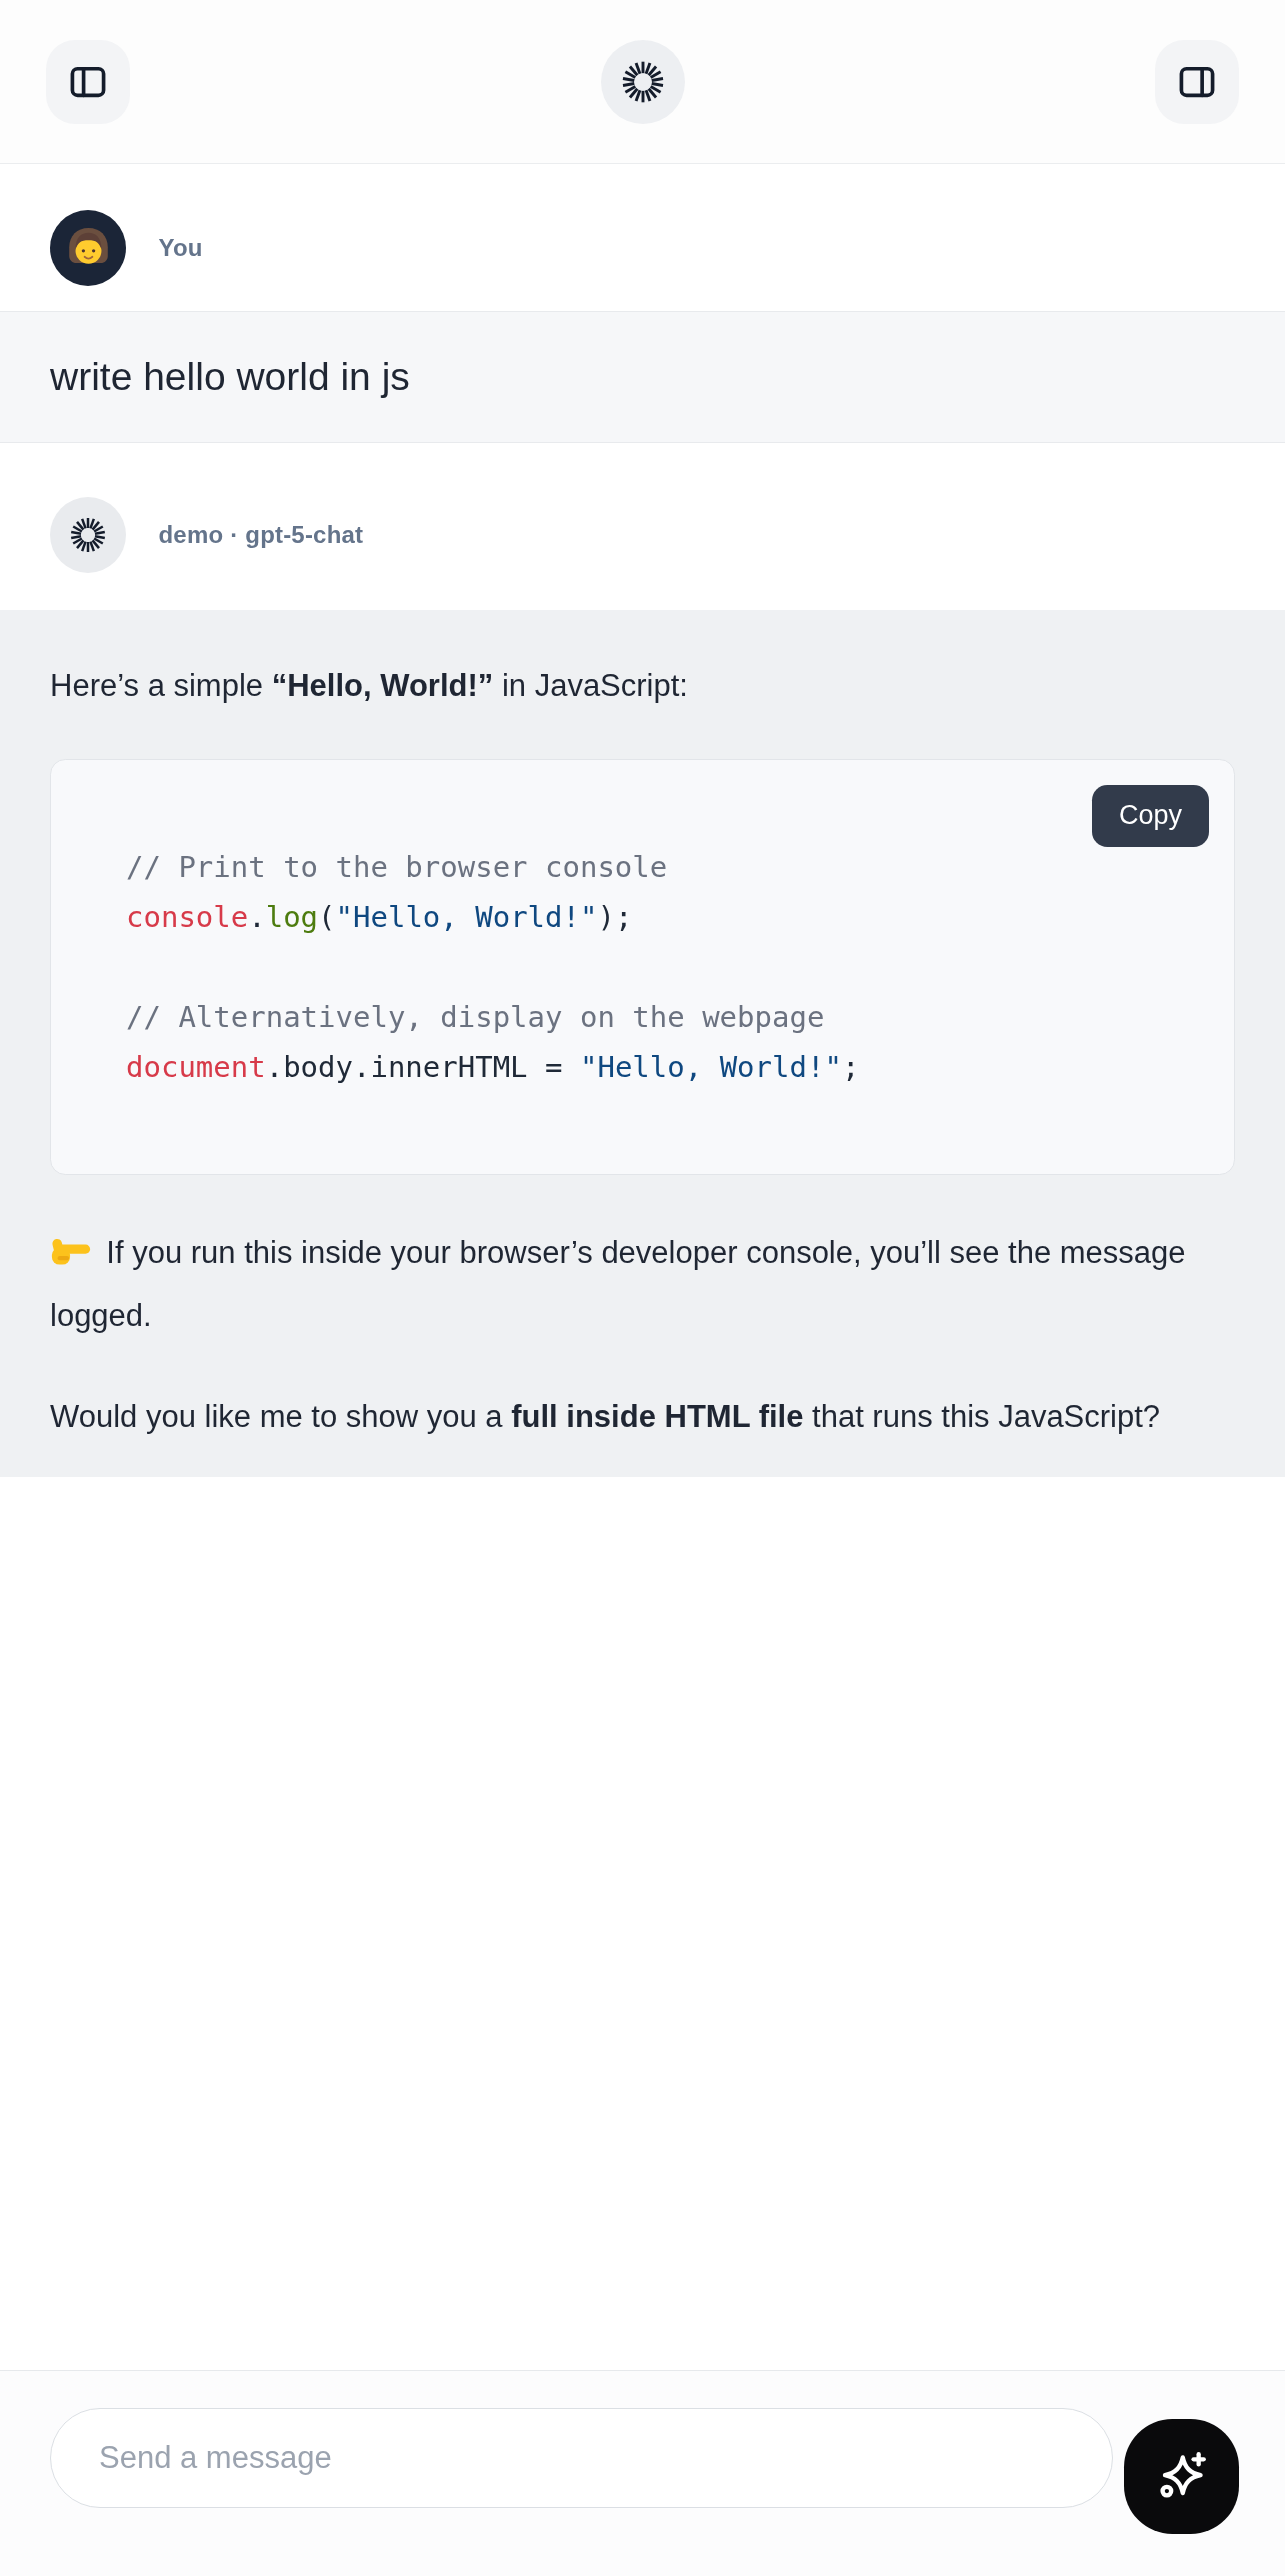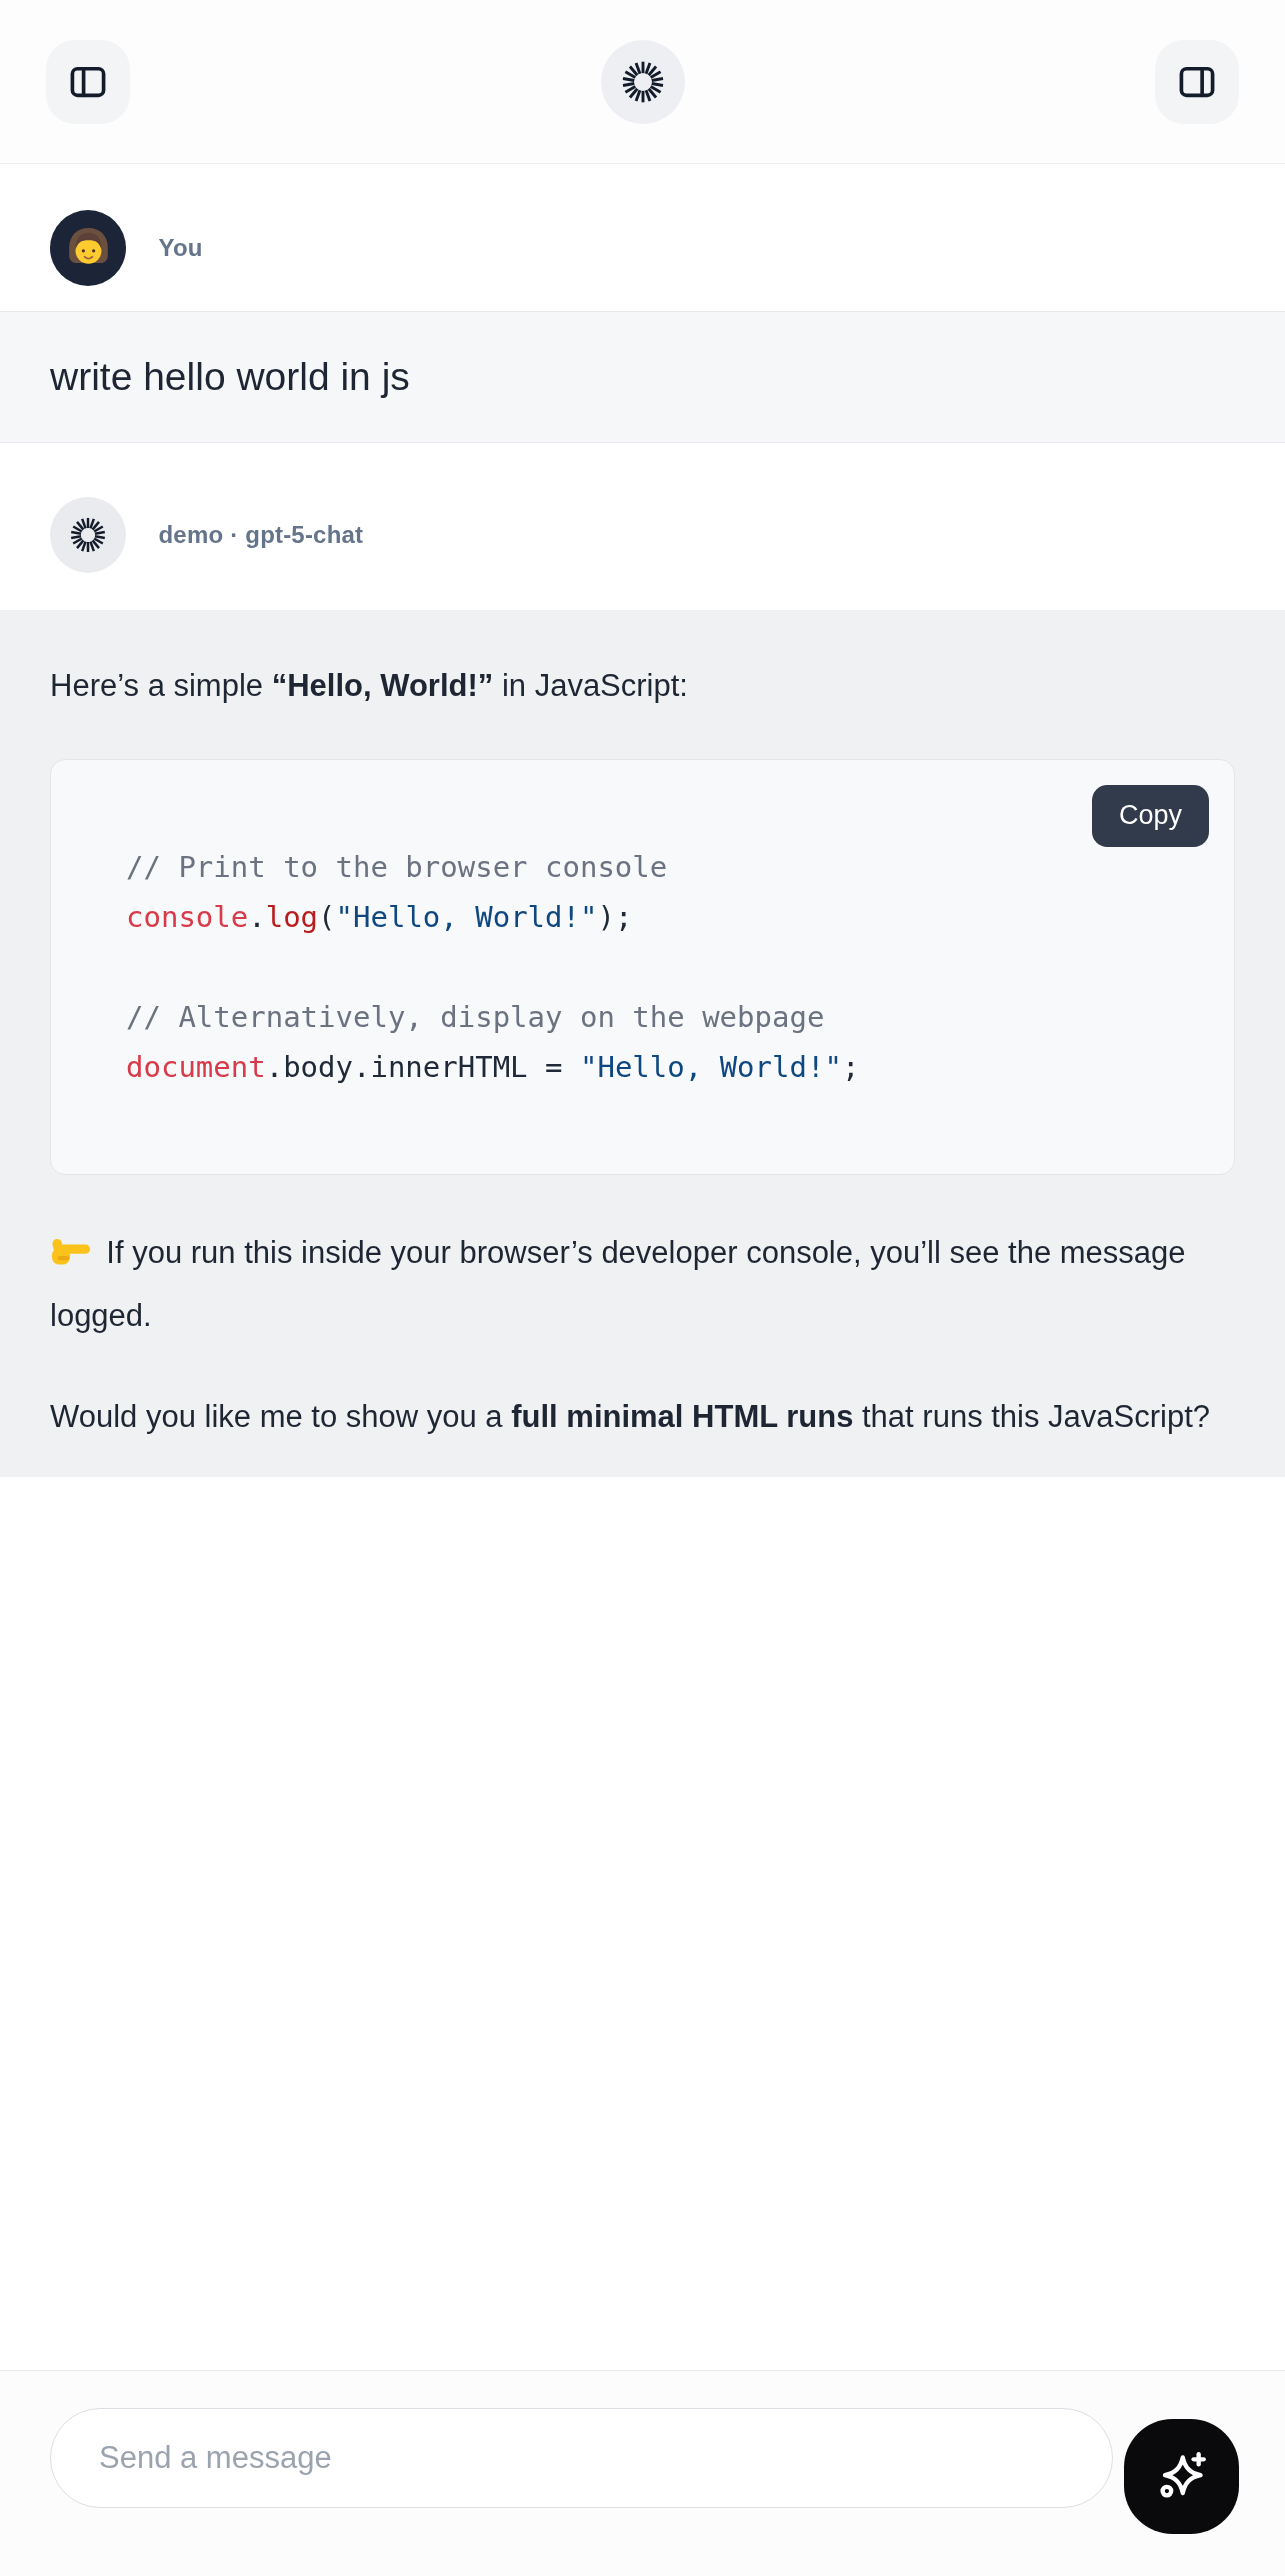--- a/index.html
+++ b/index.html
@@ -52,21 +52,21 @@
   .code-card{
     position:relative;background:#f8f9fb;border:1px solid #e2e5e9;border-radius:15.3px;
     padding:82px 75px;
   }
   .code-line{
     font-family:"DejaVu Sans Mono","Liberation Mono",monospace;
     font-size:29px;line-height:50px;height:50px;white-space:pre;color:#1f2937;
   }
   .tok-comment{color:#6b7280;}
   .tok-red{color:#d73a49;}
-  .tok-purple{color:#b91c1c;}
+  .tok-purple{color:#4d7c0f;}
   .tok-blue{color:#0f4880;}
   .copy-btn{
     position:absolute;top:25px;right:25px;background:#323b4b;color:#ffffff;border:none;
     font-family:"Liberation Sans",sans-serif;font-size:27px;line-height:37px;
     padding:12.4px 27px;border-radius:15.3px;cursor:pointer;
   }
 
   
   .hand{display:inline-block;width:42px;height:32.5px;vertical-align:-4.8px;margin-right:5.7px;}
 
@@ -208,21 +208,21 @@
 
     <div class="tips">
       <p><span class="hand"><svg width="42" height="32.5" viewBox="0 0 44 34">
               <rect x="2" y="13" width="19" height="18" rx="8" fill="#fcc21c"></rect>
               <rect x="3" y="4" width="10" height="15" rx="5" fill="#fcc21c" transform="rotate(-14 8 11)"></rect>
               <rect x="7" y="10" width="35" height="9.5" rx="4.7" fill="#fcc21c"></rect>
               <rect x="8" y="22" width="12" height="4.5" rx="2.2" fill="#eda912"></rect>
             </svg></span><span> If you run this inside your browser’s developer console, you’ll see the message logged.</span></p>
     </div>
 
-    <p class="question"><span>Would you like me to show you a </span><span class="b">full minimal HTML runs</span><span> that runs this JavaScript?</span></p>
+    <p class="question"><span>Would you like me to show you a </span><span class="b">full inside HTML file</span><span> that runs this JavaScript?</span></p>
 
   </div>
 
   <div class="composer">
     <input class="msg-input" type="text" placeholder="Send a message" style="">
     <button class="send-btn">
       <span style="display:flex;">
         <svg width="61" height="61" viewBox="0 0 48 48" fill="none" stroke="#ffffff" stroke-width="3.4" stroke-linecap="round" stroke-linejoin="round">
           <path d="M25 9 C26.8 17.2 30.8 21.2 39 23 C30.8 24.8 26.8 28.8 25 37 C23.2 28.8 19.2 24.8 11 23 C19.2 21.2 23.2 17.2 25 9 Z"></path>
           <path d="M37.5 6.5 v8"></path>

